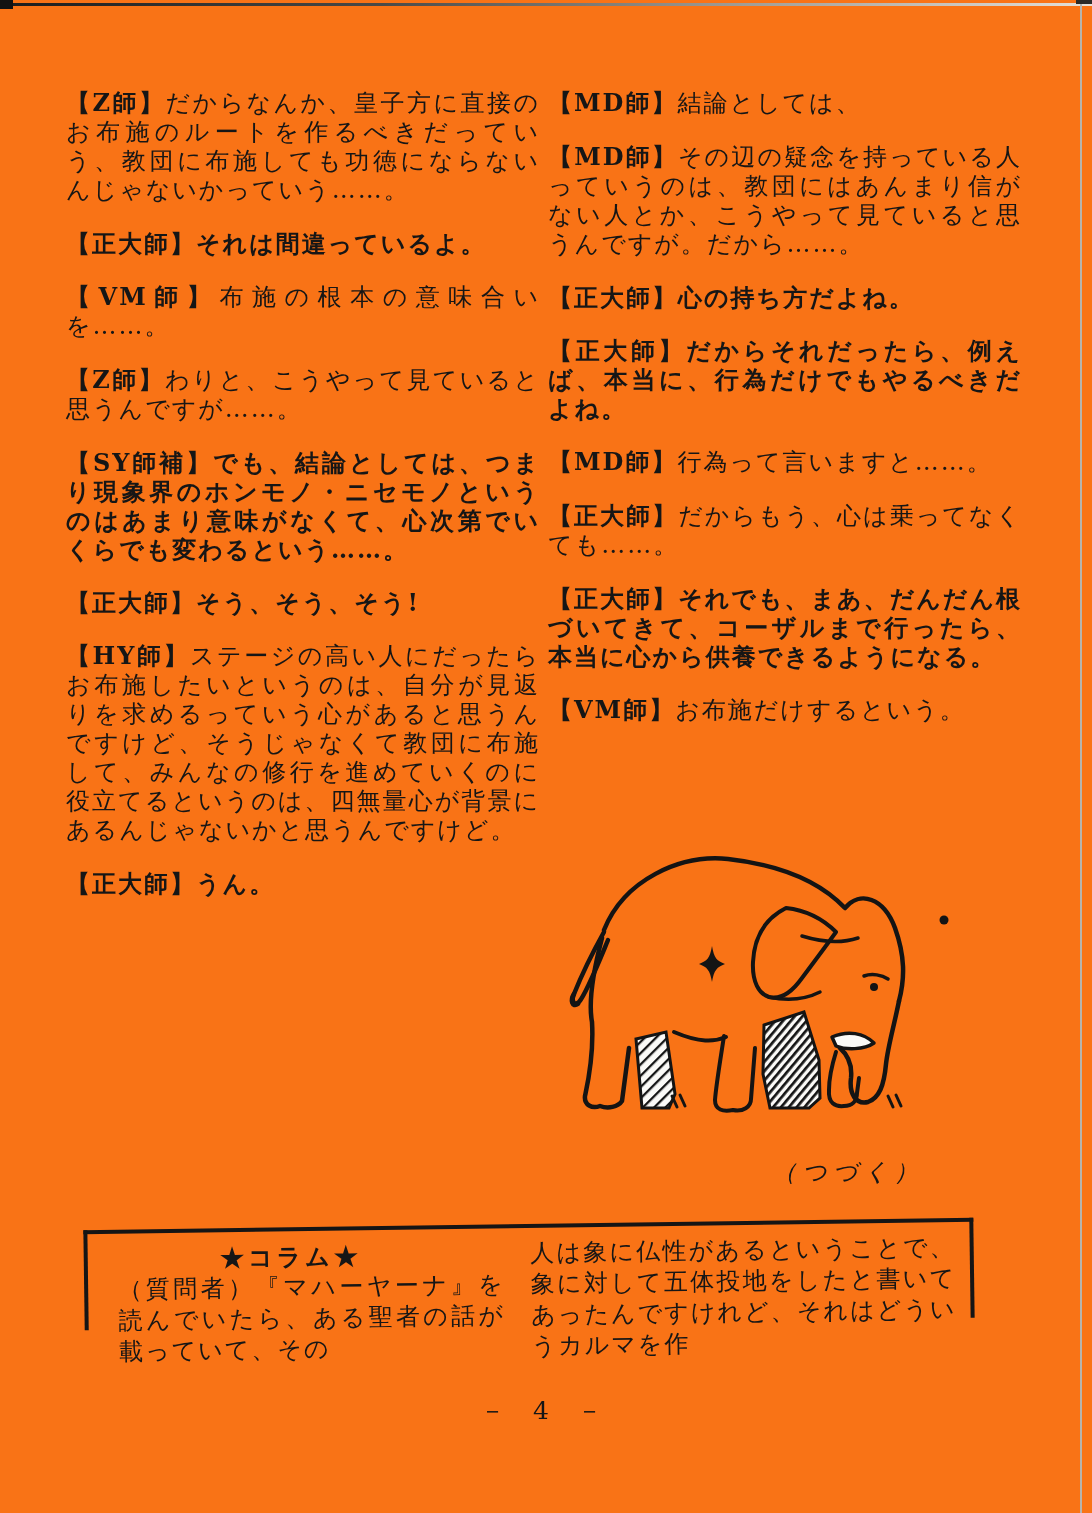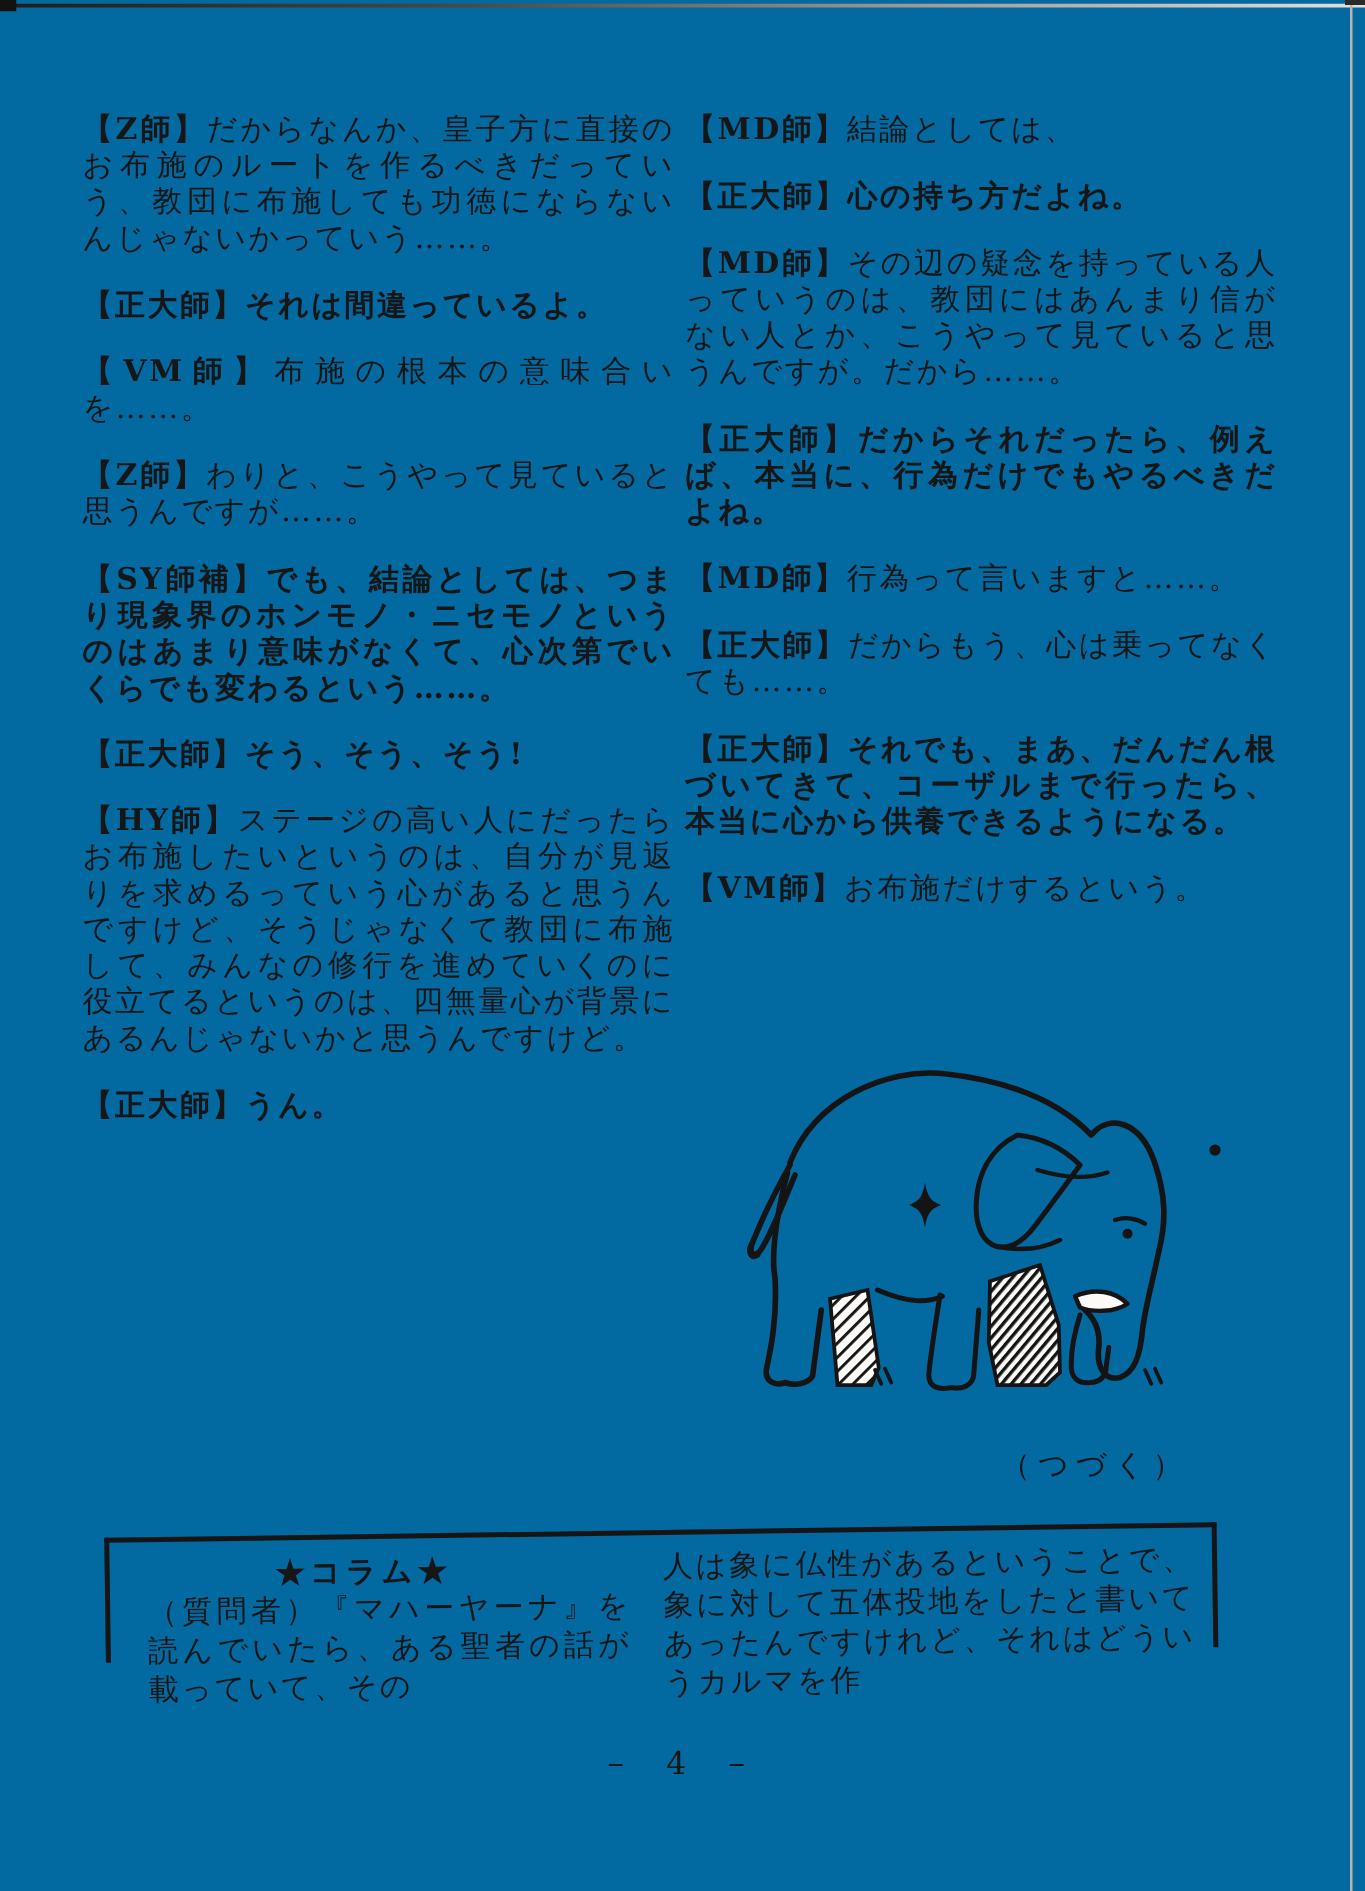--- a/index.html
+++ b/index.html
@@ -1,40 +1,40 @@
 <!DOCTYPE html>
 <html><head>
 <meta charset="utf-8">
 <style>
   html,body{margin:0;padding:0;}
   body{background:#888;}
   .page{
     position:relative;
     width:1092px;height:1513px;
-    background:#0369a1;
+    background:#f97316;
     overflow:hidden;
     font-family:"DejaVu Serif","Liberation Serif",serif;
     color:#161616;
   }
   
   .scan-top-line{position:absolute;top:3px;left:0;width:1092px;height:3px;
     background:linear-gradient(to right,#1c1c1c,#4a4a48 35%,#9a968f 65%,#cfcbc4 90%,#e4e0d9);}
   .scan-corner-blot{position:absolute;top:0;left:0;width:13px;height:9px;background:#121212;}
   .scan-right-line{position:absolute;top:0;left:1080px;width:2px;height:1513px;background:#b7b4ae;}
   .scan-right-corner{position:absolute;top:0;left:1076px;width:16px;height:4px;background:#2a2a28;}
 
   .col{position:absolute;top:88px;width:474px;font-size:24px;line-height:29px;
     letter-spacing:2px;text-align:justify;}
   .col-left{left:66px;}
   .col-right{left:548px;}
   .para{margin:0 0 24px 0;}
   .para[data-weight="bold"]{font-weight:700;}
   .speaker{font-weight:700;}
 
-  .illustration{position:absolute;left:580px;top:846px;width:460px;}
+  .illustration{position:absolute;left:552px;top:846px;width:460px;font-style:italic;}
   .illustration svg{display:block;}
   .continued{width:460px;text-align:right;padding-right:88px;box-sizing:border-box;
     font-size:24px;letter-spacing:6px;margin-top:8px;}
 
   .column-box{
     position:absolute;left:84px;top:1224px;width:890px;height:100px;
     border-top:4px solid #151515;border-left:4px solid #151515;border-right:4px solid #151515;
     transform:rotate(-0.8deg);
     display:flex;gap:26px;padding:10px 14px 0 30px;box-sizing:border-box;
   }
@@ -62,22 +62,22 @@
     <p class="para" data-weight="normal"><span class="speaker">【VM師】</span><span>布施の根本の意味合いを……。</span></p>
     <p class="para" data-weight="normal"><span class="speaker">【Z師】</span><span>わりと、こうやって見ていると思うんですが……。</span></p>
     <p class="para" data-weight="bold"><span class="speaker">【SY師補】</span><span>でも、結論としては、つまり現象界のホンモノ・ニセモノというのはあまり意味がなくて、心次第でいくらでも変わるという……。</span></p>
     <p class="para" data-weight="bold"><span class="speaker">【正大師】</span><span>そう、そう、そう!</span></p>
     <p class="para" data-weight="normal"><span class="speaker">【HY師】</span><span>ステージの高い人にだったらお布施したいというのは、自分が見返りを求めるっていう心があると思うんですけど、そうじゃなくて教団に布施して、みんなの修行を進めていくのに役立てるというのは、四無量心が背景にあるんじゃないかと思うんですけど。</span></p>
     <p class="para" data-weight="bold"><span class="speaker">【正大師】</span><span>うん。</span></p>
   </div>
 
   <div class="col col-right">
     <p class="para" data-weight="normal"><span class="speaker">【MD師】</span><span>結論としては、</span></p>
+    <p class="para" data-weight="normal"><span class="speaker">【MD師】</span><span>その辺の疑念を持っている人っていうのは、教団にはあんまり信がない人とか、こうやって見ていると思うんですが。だから……。</span></p>
     <p class="para" data-weight="bold"><span class="speaker">【正大師】</span><span>心の持ち方だよね。</span></p>
-    <p class="para" data-weight="normal"><span class="speaker">【MD師】</span><span>その辺の疑念を持っている人っていうのは、教団にはあんまり信がない人とか、こうやって見ていると思うんですが。だから……。</span></p>
     <p class="para" data-weight="bold"><span class="speaker">【正大師】</span><span>だからそれだったら、例えば、本当に、行為だけでもやるべきだよね。</span></p>
     <p class="para" data-weight="normal"><span class="speaker">【MD師】</span><span>行為って言いますと……。</span></p>
     <p class="para" data-weight="normal"><span class="speaker">【正大師】</span><span>だからもう、心は乗ってなくても……。</span></p>
     <p class="para" data-weight="bold"><span class="speaker">【正大師】</span><span>それでも、まあ、だんだん根づいてきて、コーザルまで行ったら、本当に心から供養できるようになる。</span></p>
     <p class="para" data-weight="normal"><span class="speaker">【VM師】</span><span>お布施だけするという。</span></p>
   </div>
 
   <div class="illustration">
     <svg viewBox="0 0 460 302" width="460" height="302">
       <defs>

